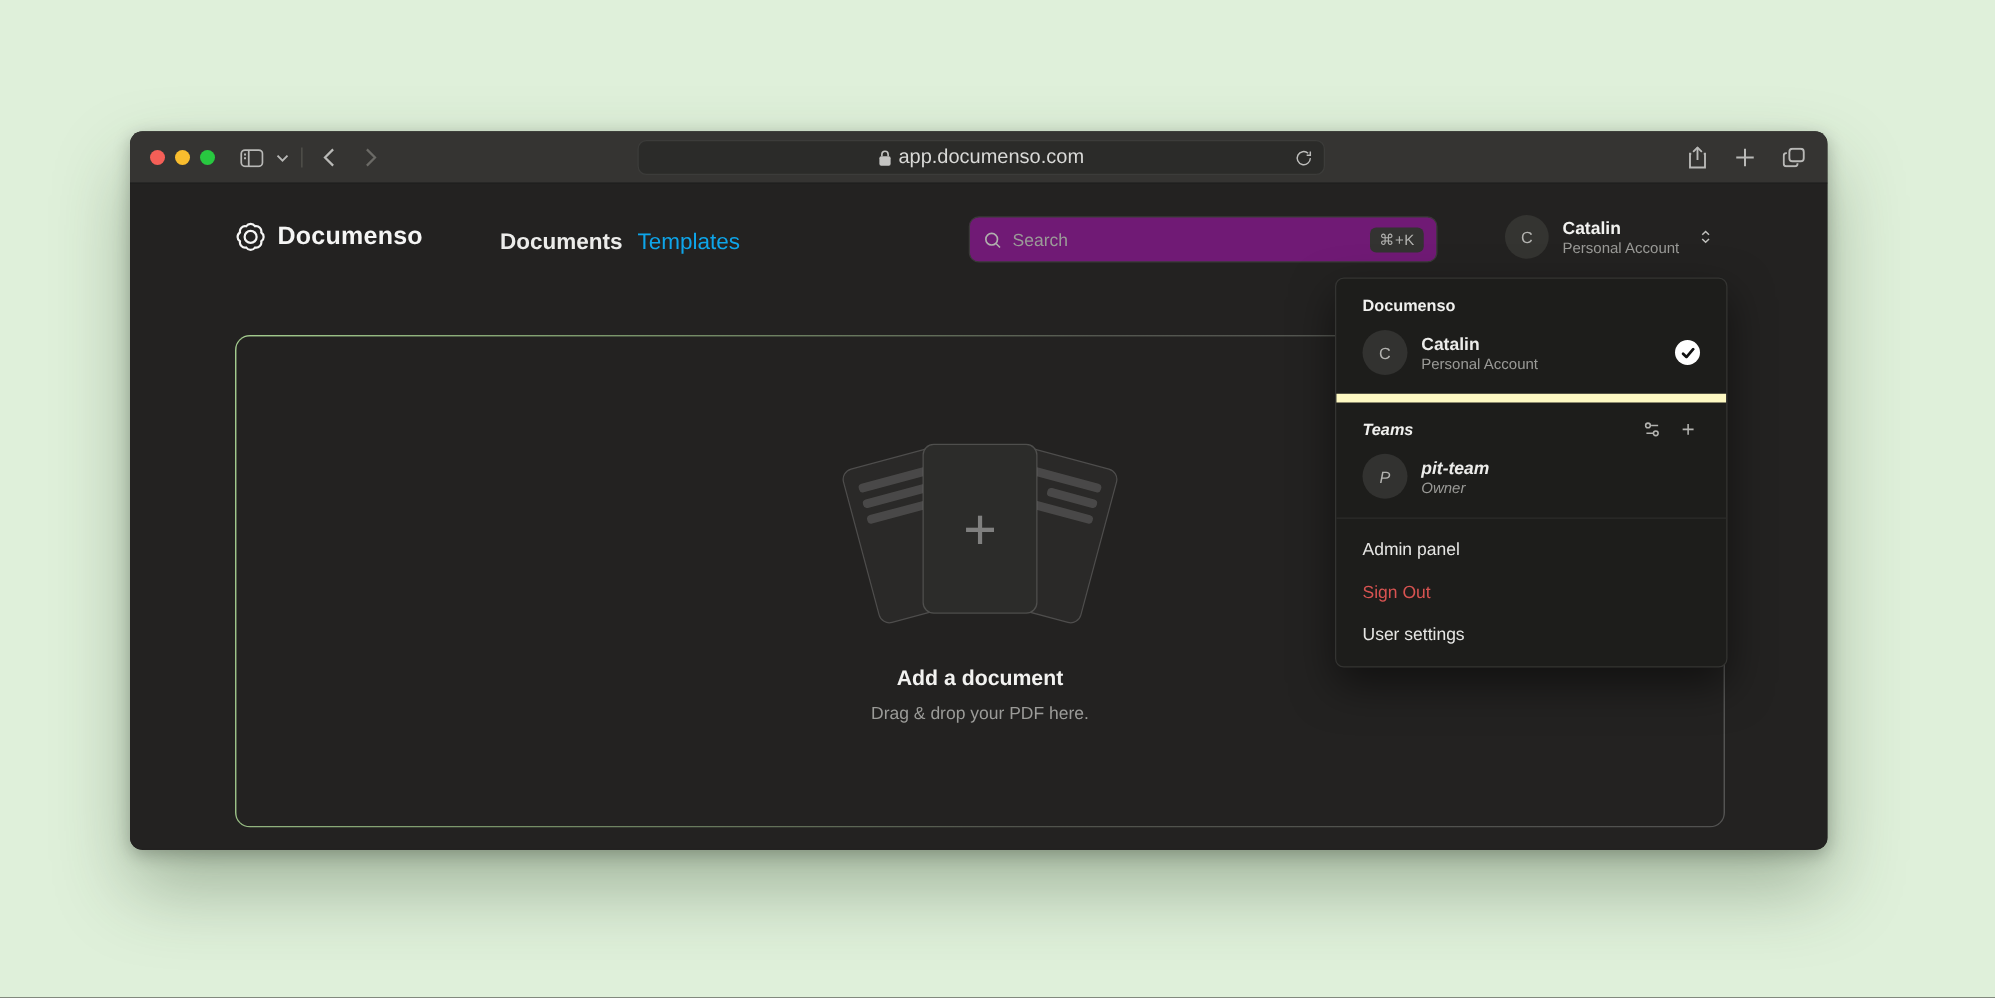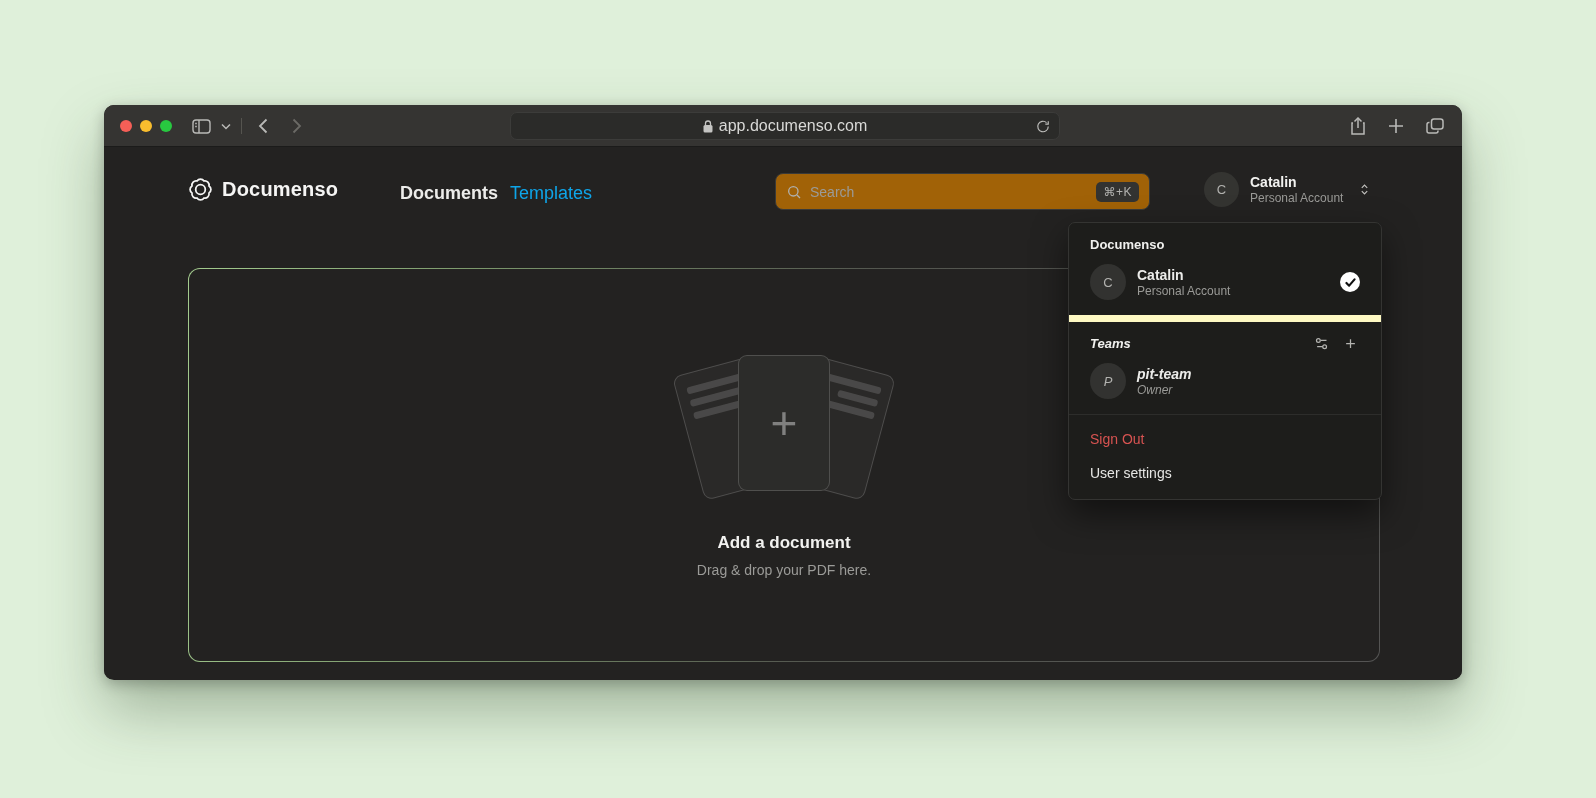--- a/index.html
+++ b/index.html
@@ -36,21 +36,21 @@
   .tb-right { position:absolute; right:18px; top:0; height:42px; display:flex; align-items:center; gap:22px; color:#b9b9b7; }
   
   .content { position:relative; height:532px; background:#232221; }
   .brand { position:absolute; left:84px; top:30px; display:flex; align-items:center; gap:9px; color:#f5f5f4; }
   .brand-name { font-size:20px; font-weight:bold; letter-spacing:.2px; }
   .nav-link { position:absolute; top:36px; font-size:18px; font-weight:600; cursor:pointer; }
   .nav-documents { left:296px; color:#ececea; }
   .nav-templates { left:406px; color:#0ea5e9; font-weight:500; }
   .searchbox {
     position:absolute; left:671px; top:26px; width:375px; height:37px;
-    background:#a16207; border:1px solid #3a3a38; border-radius:8px;
+    background:#701a75; border:1px solid #3a3a38; border-radius:8px;
     display:flex; align-items:center; padding:0 10px; gap:8px;
   }
   .searchbox input {
     flex:1; background:transparent; border:none; outline:none;
     color:#e5e5e3; font-size:14px; font-family:inherit;
   }
   .searchbox input::placeholder { color:#9b9b98; }
   .kbd {
     background:#333331; border-radius:5px; padding:3px 7px;
     color:#b3b3b0; font-size:12px; letter-spacing:.5px;
@@ -300,20 +300,21 @@
         <div class="menu-row">
           <span class="avatar avatar-menu">P</span>
           <span class="row-grow">
             <div class="row-name">pit-team</div>
             <div class="row-sub">Owner</div>
           </span>
         </div>
       </div>
 
       <div class="menu-items">
+        <div class="menu-item">Admin panel</div>
         <div class="menu-item danger">Sign Out</div>
         <div class="menu-item">User settings</div>
       </div>
 
     </div>
 
   </div>
 </div>
 
 </body></html>

